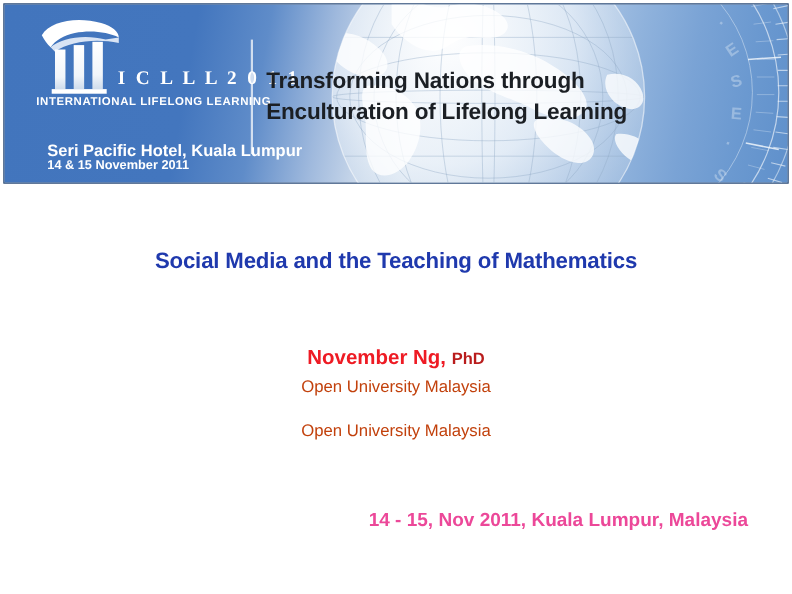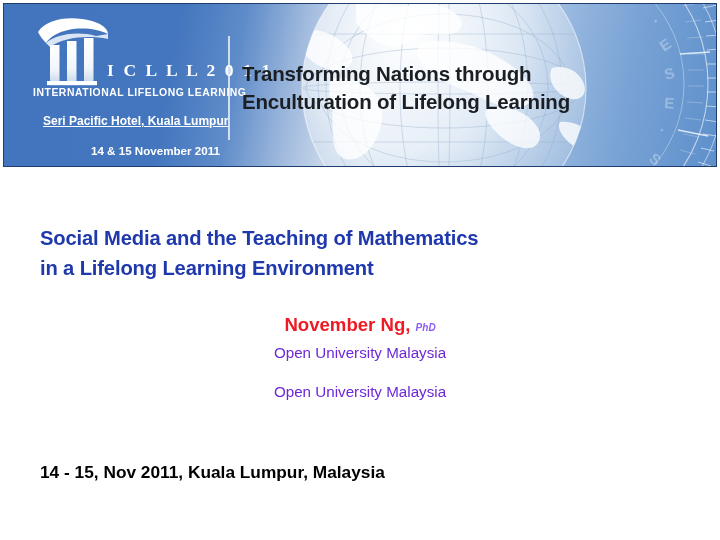--- a/index.html
+++ b/index.html
@@ -96,37 +96,35 @@
     text-align: center;
     font-size: 19.5px;
     font-weight: bold;
     color: #eef3fa;
     letter-spacing: 6.2px;
     white-space: nowrap;
     font-family: "Liberation Sans", sans-serif;
   }
   .logo-venue {
     position: absolute;
-    left: 12px; top: 100px;
-    font-size: 12px;
+    left: 12px; top: 116px;
+    font-size: 15px;
     font-weight: bold;
     color: #ffffff;
     white-space: nowrap;
     line-height: 15px;
-    text-decoration: underline;
   }
   .logo-dates {
     position: absolute;
     left: 12px; top: 129px;
     font-size: 11.6px;
     font-weight: bold;
     color: #ffffff;
     white-space: nowrap;
     line-height: 15px;
-    margin-left: 48px;
   }
 
   
   .banner-divider {
     position: absolute;
     left: 224px; top: 32px;
     width: 1.5px; height: 104px;
     background: rgba(255,255,255,0.72);
   }
 
@@ -155,20 +153,21 @@
   .content {
     position: absolute;
     left: 0; top: 167px;
     width: 720px; height: 373px;
   }
 
   .title {
     position: absolute;
     left: 40px; top: 56px;
     width: 640px;
+    text-align: center;
     color: #1f39ad;
     font-size: 20.2px;
     font-weight: bold;
     line-height: 30px;
     letter-spacing: -0.15px;
   }
   .title-line { display: block; white-space: nowrap; }
 
   .author-block {
     position: absolute;
@@ -180,40 +179,39 @@
   #author-2 { top: 212px; }
 
   .author-name {
     color: #ee1b24;
     font-size: 18.6px;
     font-weight: bold;
     line-height: 24px;
     white-space: nowrap;
   }
   .author-degree {
-    color: #8b5cf6;
-    font-size: 10px;
-    font-weight: bold;
-    font-style: italic;
+    color: #b91c1c;
+    font-size: 15px;
+    font-weight: bold;
   }
   .author-affil {
-    color: #6d28d9;
+    color: #c2410c;
     font-size: 15.2px;
     font-weight: normal;
     line-height: 22px;
     white-space: nowrap;
     margin-top: 2px;
   }
 
   .event-line {
     position: absolute;
     left: 40px; top: 295px;
     width: 640px;
-    text-align: left;
-    color: #000000;
+    text-align: right;
+    color: #ec4899;
     font-size: 17.3px;
     font-weight: bold;
     white-space: nowrap;
   }
 </style>
 </head>
 <body>
 
 <div id="slide">
 
@@ -386,21 +384,20 @@
     <div class="theme">
       <span class="theme-line">Transforming Nations through</span>
       <span class="theme-line">Enculturation of Lifelong Learning</span>
     </div>
   </div>
 
   <div class="content">
 
     <div class="title">
       <span class="title-line">Social Media and the Teaching of Mathematics</span>
-      <span class="title-line">in a Lifelong Learning Environment</span>
     </div>
 
     <div class="author-block" id="author-1">
       <div class="author-name">
         <span>November Ng,</span>
         <span class="author-degree">PhD</span>
       </div>
       <div class="author-affil">Open University Malaysia</div>
     </div>
 

